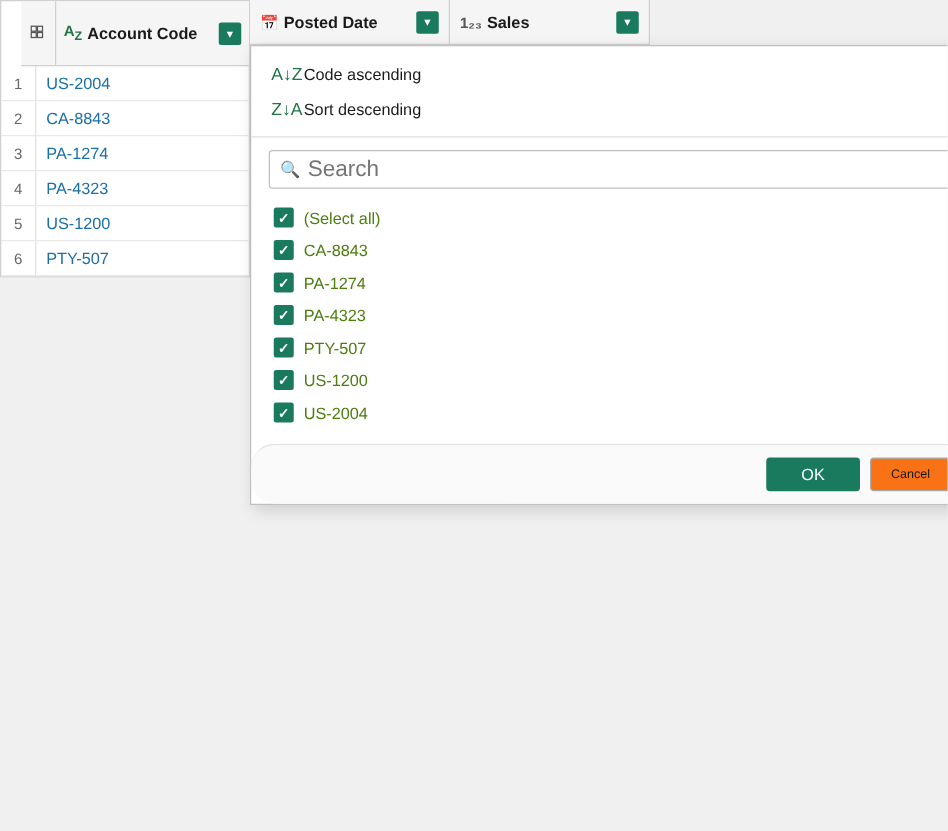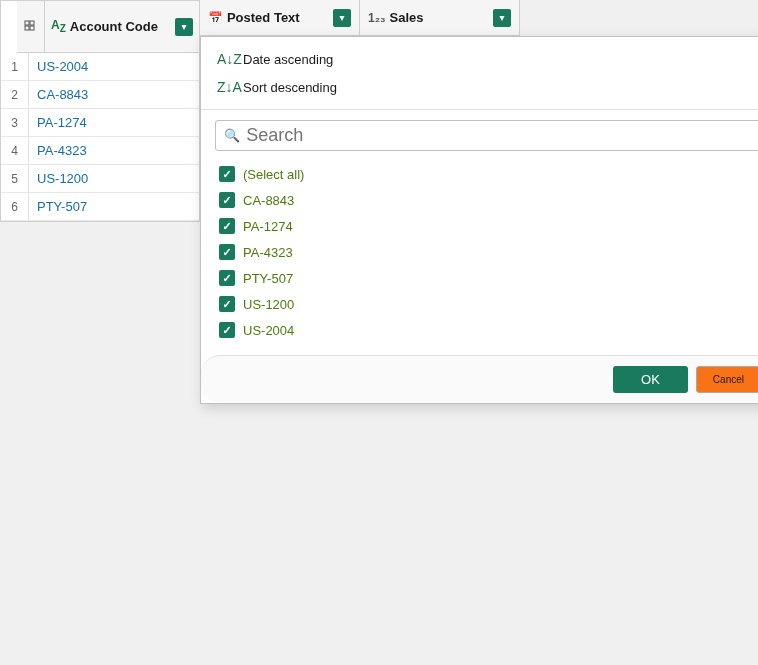--- a/index.html
+++ b/index.html
@@ -323,36 +323,36 @@
   </div>
   <div class="table-row">
     <div class="row-num">6</div>
     <div class="row-val">PTY-507</div>
   </div>
 </div>
 
 <div class="extra-headers">
   <div class="extra-col-header">
     <span class="grid-icon">📅</span>
-    <span>Posted Text</span>
+    <span>Posted Date</span>
     <button class="filter-btn" style="margin-left:auto">▾</button>
   </div>
   <div class="extra-col-header">
     <span class="grid-icon">1₂₃</span>
     <span>Sales</span>
     <button class="filter-btn" style="margin-left:auto">▾</button>
   </div>
 </div>
 
 <div class="dropdown-panel">
 
   <div class="dropdown-section">
     <div class="dropdown-item">
       <span class="sort-icon">A↓Z</span>
-      <span>Date ascending</span>
+      <span>Code ascending</span>
     </div>
     <div class="dropdown-item">
       <span class="sort-icon">Z↓A</span>
       <span>Sort descending</span>
     </div>
   </div>
 
 
   <div class="search-section">
     <div class="search-box">

